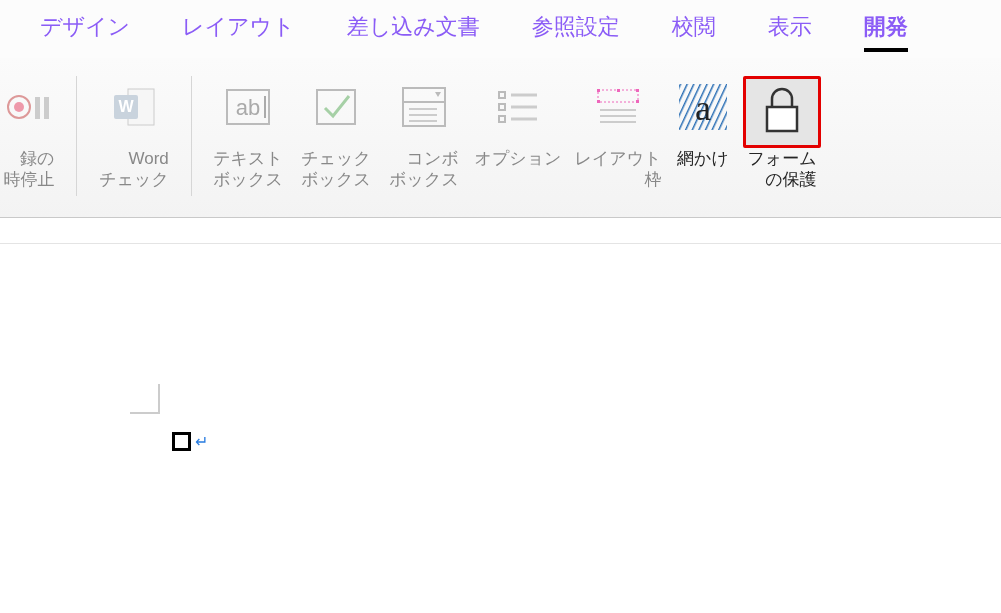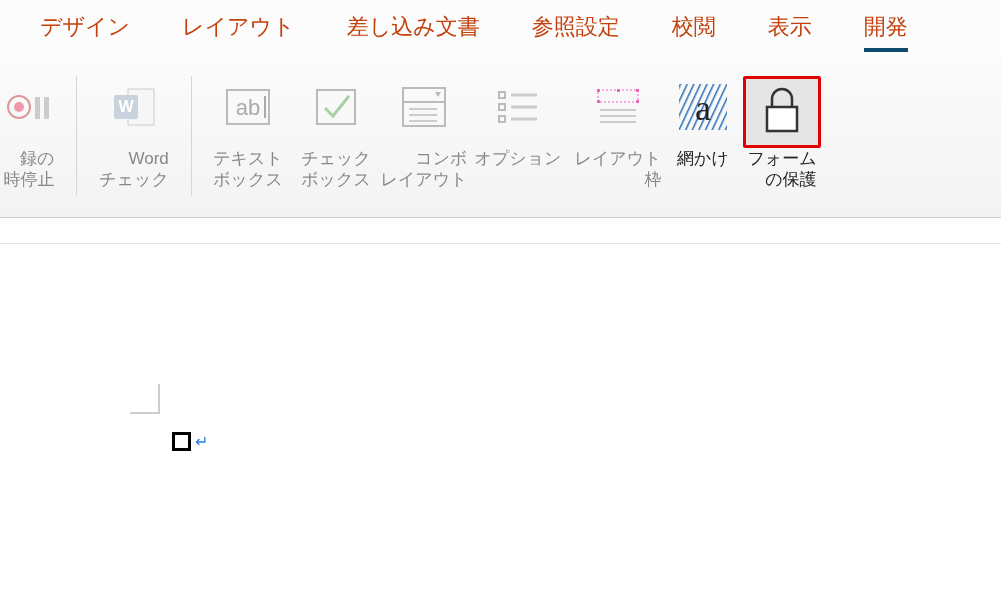--- a/index.html
+++ b/index.html
@@ -12,27 +12,27 @@
   }
   .tabs {
     display: flex;
     gap: 52px;
     padding: 12px 40px 6px 40px;
     background: #fcfcfc;
     border-bottom: none;
   }
   .tab {
     font-size: 22px;
-    color: #c2410c;
+    color: #8b5cf6;
     cursor: pointer;
     padding-bottom: 6px;
   }
   .tab.active {
-    font-weight: 400;
-    border-bottom: 4px solid #0c4a6e;
+    font-weight: 700;
+    border-bottom: 4px solid #000000;
   }
   .ribbon {
     display: flex;
     align-items: flex-start;
     padding: 18px 0 10px 0;
     background: linear-gradient(#fbfbfb, #f3f3f3);
     border-bottom: 1px solid #c9c9c9;
     height: 160px;
   }
   .ribbon-btn {
@@ -177,21 +177,21 @@
       <svg width="54" height="50" viewBox="0 0 54 50">
         <rect x="6" y="6" width="42" height="14" fill="none" stroke="#bbb" stroke-width="2"></rect>
         <rect x="6" y="20" width="42" height="24" fill="none" stroke="#bbb" stroke-width="2"></rect>
         <path d="M38 10 L44 10 L41 15 Z" fill="#bbb"></path>
         <line x1="12" y1="27" x2="40" y2="27" stroke="#ccc" stroke-width="2"></line>
         <line x1="12" y1="33" x2="40" y2="33" stroke="#ccc" stroke-width="2"></line>
         <line x1="12" y1="39" x2="40" y2="39" stroke="#ccc" stroke-width="2"></line>
       </svg>
     </div>
     <div class="label">コンボ
-レイアウト</div>
+ボックス</div>
   </div>
 
   <div class="ribbon-btn" style="width:100px;">
     <div class="icon-box">
       <svg width="54" height="50" viewBox="0 0 54 50">
         <rect x="8" y="10" width="6" height="6" fill="none" stroke="#bbb" stroke-width="2"></rect>
         <line x1="20" y1="13" x2="46" y2="13" stroke="#ccc" stroke-width="3"></line>
         <rect x="8" y="22" width="6" height="6" fill="none" stroke="#bbb" stroke-width="2"></rect>
         <line x1="20" y1="25" x2="46" y2="25" stroke="#ccc" stroke-width="3"></line>
         <rect x="8" y="34" width="6" height="6" fill="none" stroke="#bbb" stroke-width="2"></rect>

